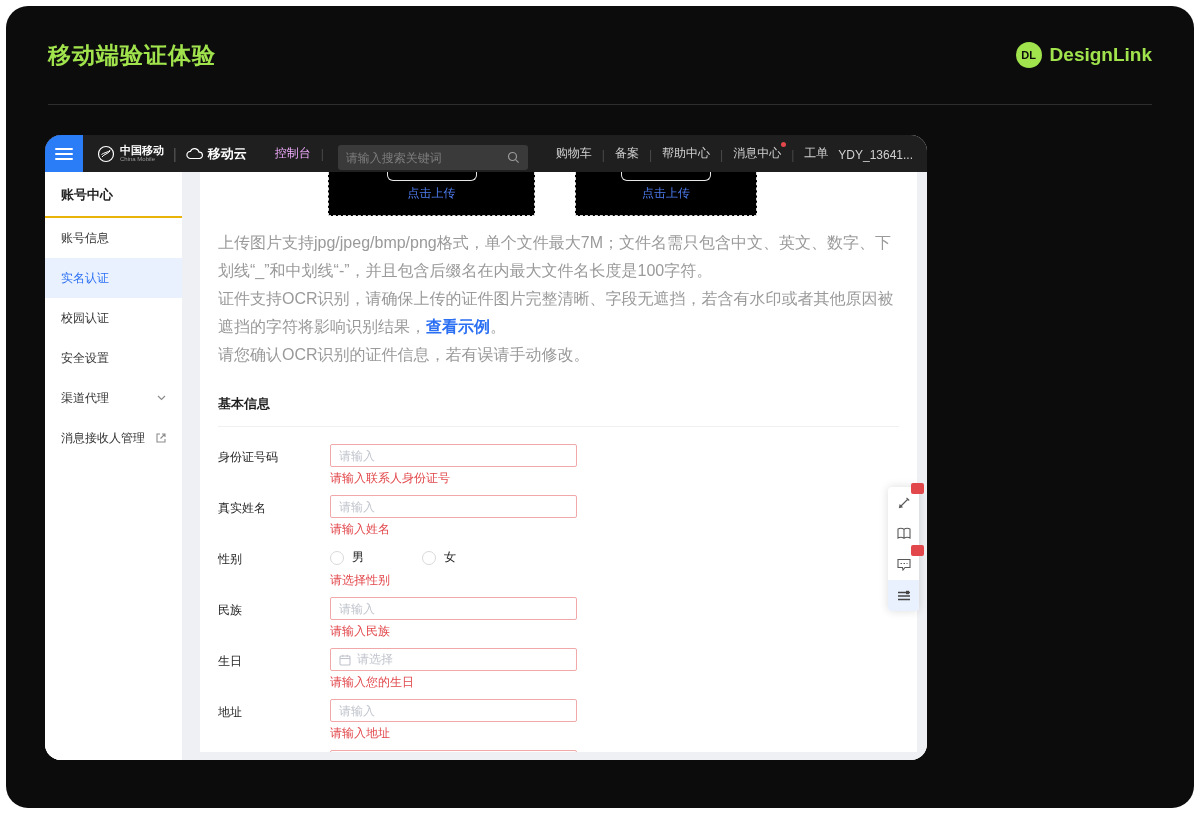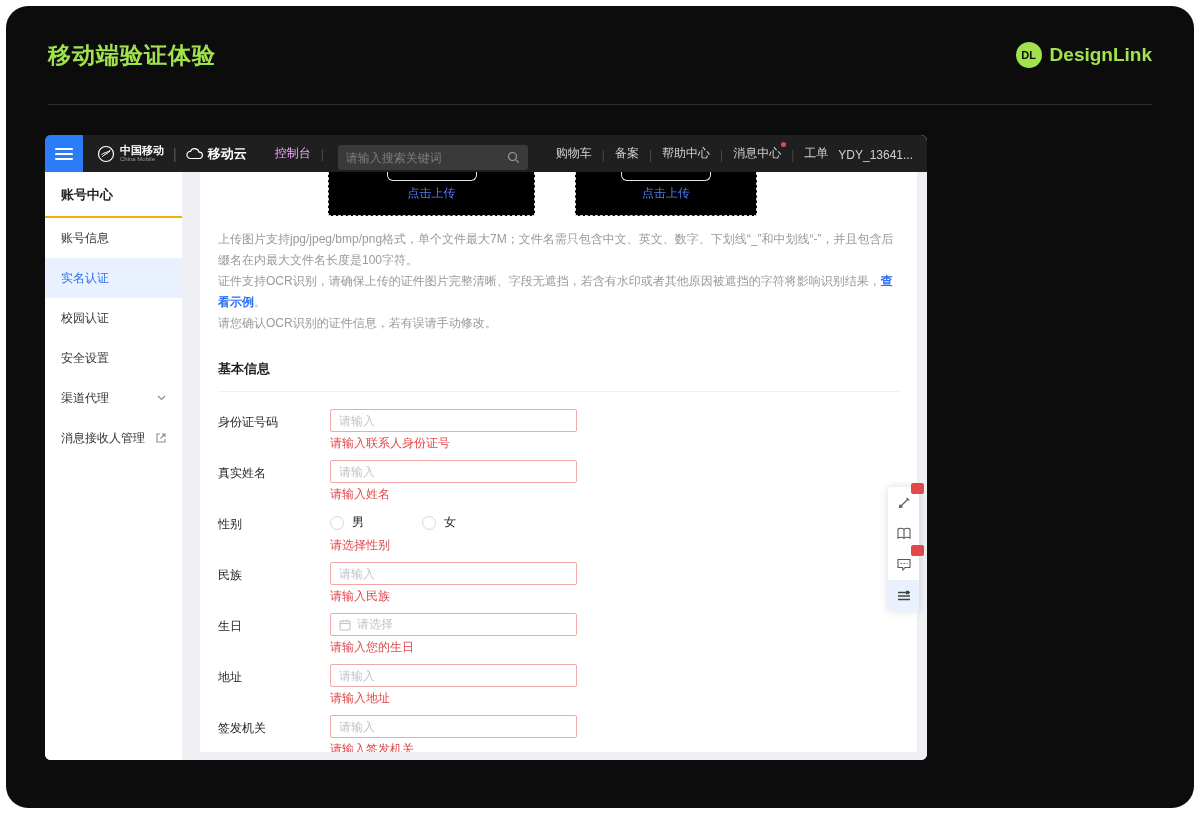--- a/index.html
+++ b/index.html
@@ -7,21 +7,21 @@
   .frame { position:absolute; inset:6px; background:#0c0c0c; border-radius:22px; overflow:hidden; }
 
   
   .f-header { position:absolute; left:42px; right:42px; top:0; height:99px; display:flex; align-items:center; justify-content:space-between; border-bottom:1px solid #2e2e2e; }
   .f-title { color:#a0e34c; font-size:23px; font-weight:bold; letter-spacing:1px; }
   .brand { display:flex; align-items:center; gap:8px; }
   .brand-badge { width:26px; height:26px; border-radius:50%; background:#a0e34c; color:#0c0c0c; font-size:11px; font-weight:bold; display:flex; align-items:center; justify-content:center; }
   .brand-name { color:#a0e34c; font-size:19px; font-weight:bold; }
 
   
-  .window { position:absolute; left:39px; top:129px; width:882px; height:625px; background:#fff; border-radius:6px; overflow:hidden; }
+  .window { position:absolute; left:39px; top:129px; width:882px; height:625px; background:#fff; border-radius:16px; overflow:hidden; }
 
   
   .navbar { height:37px; background:#1f1f1f; display:flex; align-items:center; font-size:12px; color:#d0d0d0; }
   .hamburger { width:38px; height:37px; background:#2b7cf7; display:flex; flex-direction:column; align-items:center; justify-content:center; gap:3px; cursor:pointer; flex:none; }
   .hamburger i { display:block; width:18px; height:2px; background:#fff; border-radius:1px; }
   .logo-group { display:flex; align-items:center; margin-left:14px; gap:7px; flex:none; }
   .cm-logo { display:flex; align-items:center; gap:5px; }
   .cm-text { display:flex; flex-direction:column; line-height:1.05; }
   .cm-zh { color:#fff; font-size:11px; font-weight:bold; }
   .cm-en { color:#9a9a9a; font-size:6px; }
@@ -49,21 +49,21 @@
   .card { background:#fff; margin:0 10px 8px 18px; height:calc(100% - 8px); padding:0 18px; overflow:hidden; position:relative; }
 
   
   .upload-row { display:flex; gap:40px; margin-left:110px; }
   .upload-box { position:relative; border:1px dashed #d9d9d9; border-top:none; height:44px; display:flex; align-items:center; justify-content:center; cursor:pointer; background:#000000; }
   .upload-box.b1 { width:207px; }
   .upload-box.b2 { width:182px; }
   .upload-box .cut-shape { position:absolute; top:0; left:50%; transform:translateX(-50%); width:90px; height:9px; border:1px solid #e7e7e7; border-top:none; border-radius:0 0 6px 6px; }
   .upload-label { color:#4e7cf0; font-size:12px; }
 
-  .notes { margin-top:13px; font-size:12px; color:#9a9a9a; line-height:1.75; max-width:745px; }
+  .notes { margin-top:13px; font-size:16px; color:#9a9a9a; line-height:1.75; max-width:745px; }
   .notes .link { color:#2b6ff3; font-weight:bold; cursor:pointer; }
 
   .section-title { margin-top:26px; font-size:13px; font-weight:bold; color:#1f1f1f; }
   .hdiv { height:1px; background:#f0f0f0; margin-top:13px; }
 
   
   .form { margin-top:17px; }
   .frow { display:flex; }
   .flabel { width:112px; flex:none; font-size:12px; color:#262626; padding-top:5px; }
   .fcol { display:flex; flex-direction:column; }

